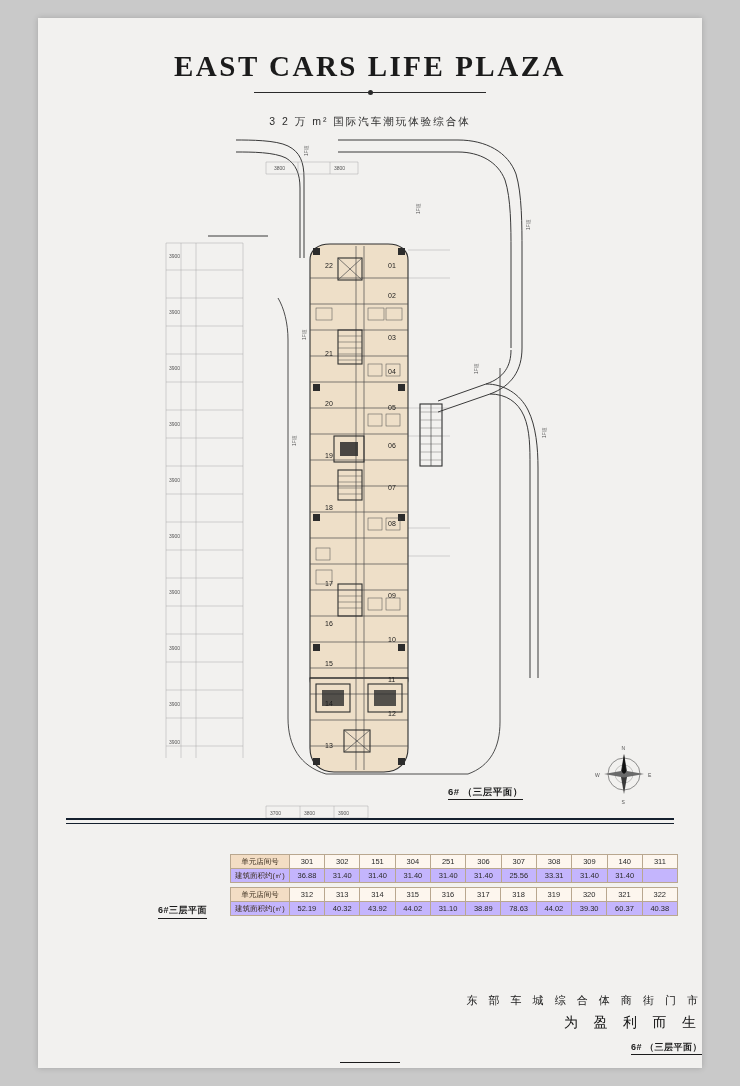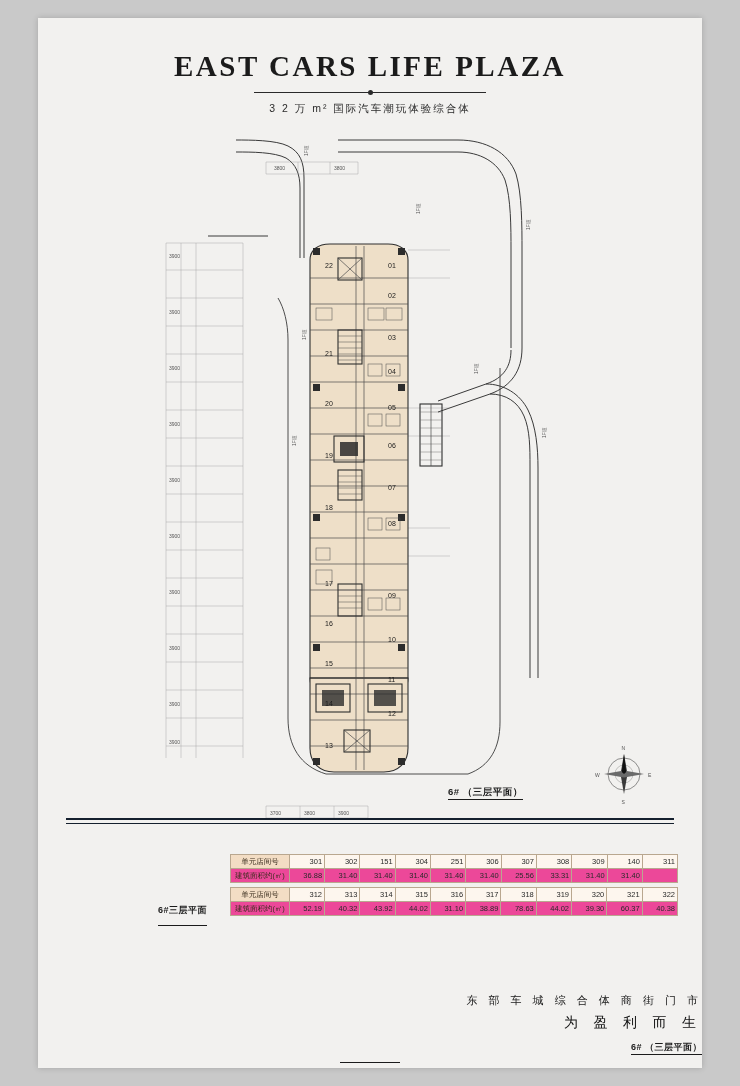--- a/index.html
+++ b/index.html
@@ -48,21 +48,21 @@
     content: "";
     position: absolute;
     left: 50%;
     top: -2px;
     margin-left: -2.5px;
     width: 5px; height: 5px;
     border-radius: 50%;
     background: #2a2a2a;
   }
   .subtitle {
-    margin-top: 9px;
+    margin-top: 22px;
     font-size: 10.5px;
     letter-spacing: 2px;
     color: #2b2b2b;
   }
   
   .canvas {
     position: absolute;
     left: 0; top: 100px;
     width: 664px;
     height: 720px;
@@ -100,21 +100,21 @@
   }
   .table-label {
     position: absolute;
     left: 0px;
     top: 50px;
     font-size: 9px;
     font-weight: bold;
     color: #1b1b1b;
     letter-spacing: 0.5px;
     border-bottom: 1px solid #1b1b1b;
-    padding-bottom: 8px;
+    padding-bottom: 1px;
   }
   table.units {
     position: absolute;
     left: 72px;
     top: 0;
     border-collapse: collapse;
     font-size: 7.5px;
     color: #2a2a2a;
   }
   table.units td {
@@ -125,22 +125,22 @@
     background: #fdf6ee;
     white-space: nowrap;
   }
   table.units td.hdr {
     background: #f3ddc4;
     font-weight: normal;
     width: 54px;
     color: #3a2d1d;
     font-size: 7.5px;
   }
-  table.units td.val { width: 31px; text-align: right; }
-  table.units tr.row-a td { background: #ec4899; }
+  table.units td.val { width: 31px; }
+  table.units tr.row-a td { background: #c4b5fd; }
 
   
   .footer {
     position: absolute;
     left: 0;
     top: 975px;
     width: 100%;
     text-align: right;
   }
   .footer .f1 {

